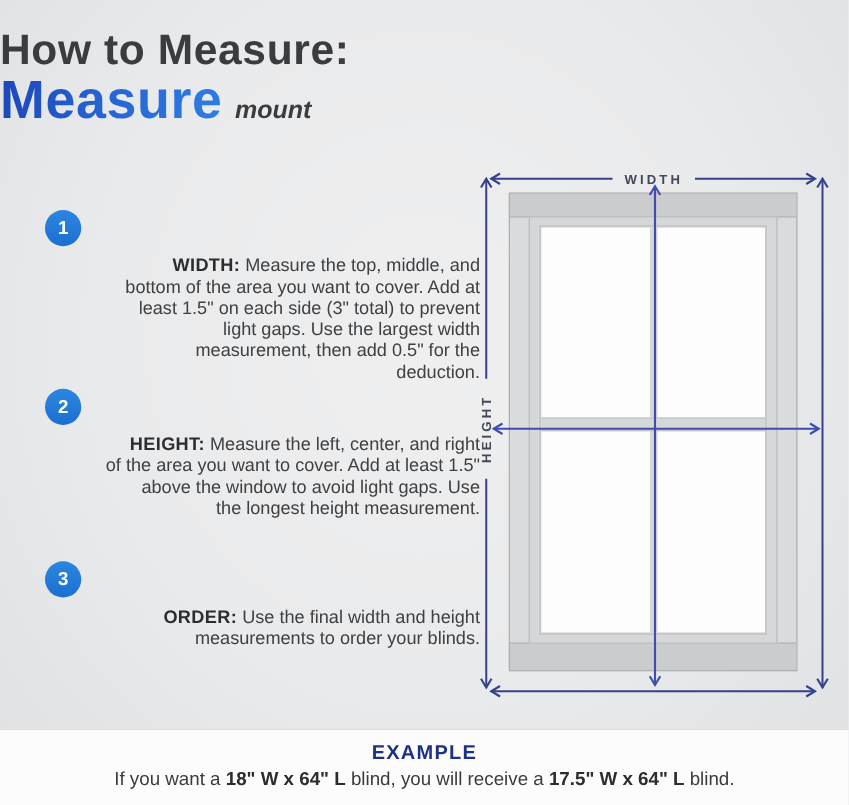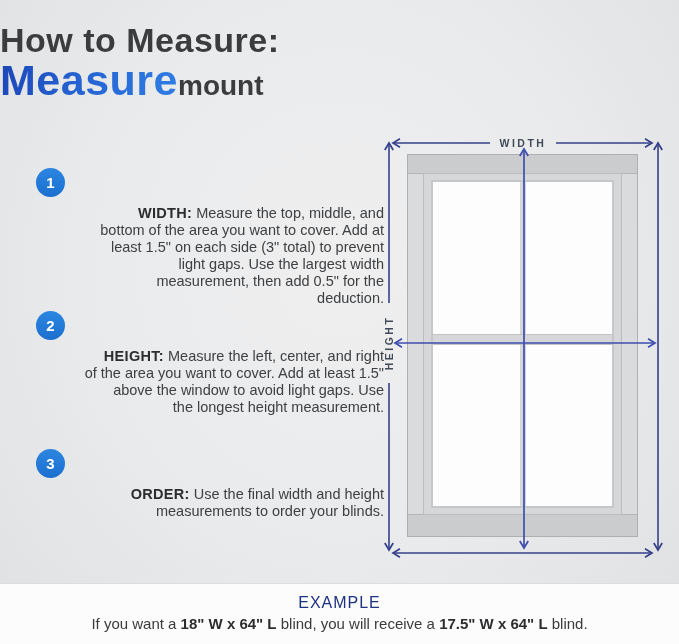--- a/index.html
+++ b/index.html
@@ -35,23 +35,25 @@
     font-size: 43px;
     font-weight: bold;
     letter-spacing: 0.5px;
     background: linear-gradient(100deg, #1c46b8 0%, #2563d2 45%, #2f7de4 100%);
     -webkit-background-clip: text;
     background-clip: text;
     color: transparent;
     -webkit-text-fill-color: transparent;
   }
   .title-suffix {
-    font-size: 28px;
+    font-size: 20px;
     font-weight: bold;
     color: #3b3c3e;
+    margin-left: 10px;
+    font-style: italic;
   }
 
   
   .steps {
     position: absolute;
     left: 36px;
     top: 168px;
     width: 348px;
   }
   .step + .step { margin-top: 4px; }
@@ -144,21 +146,21 @@
     width: 100%;
     height: 61px;
     background: #fcfcfd;
     border-top: 1px solid #dcddde;
     text-align: center;
     box-sizing: border-box;
     padding-top: 9px;
   }
   .example-heading {
     font-size: 16px;
-    font-weight: normal;
+    font-weight: bold;
     letter-spacing: 1px;
     color: #1e3282;
     line-height: 19px;
   }
   .example-line {
     margin: 3px 0 0 0;
     font-size: 15px;
     color: #3a3b3d;
     line-height: 18px;
   }

